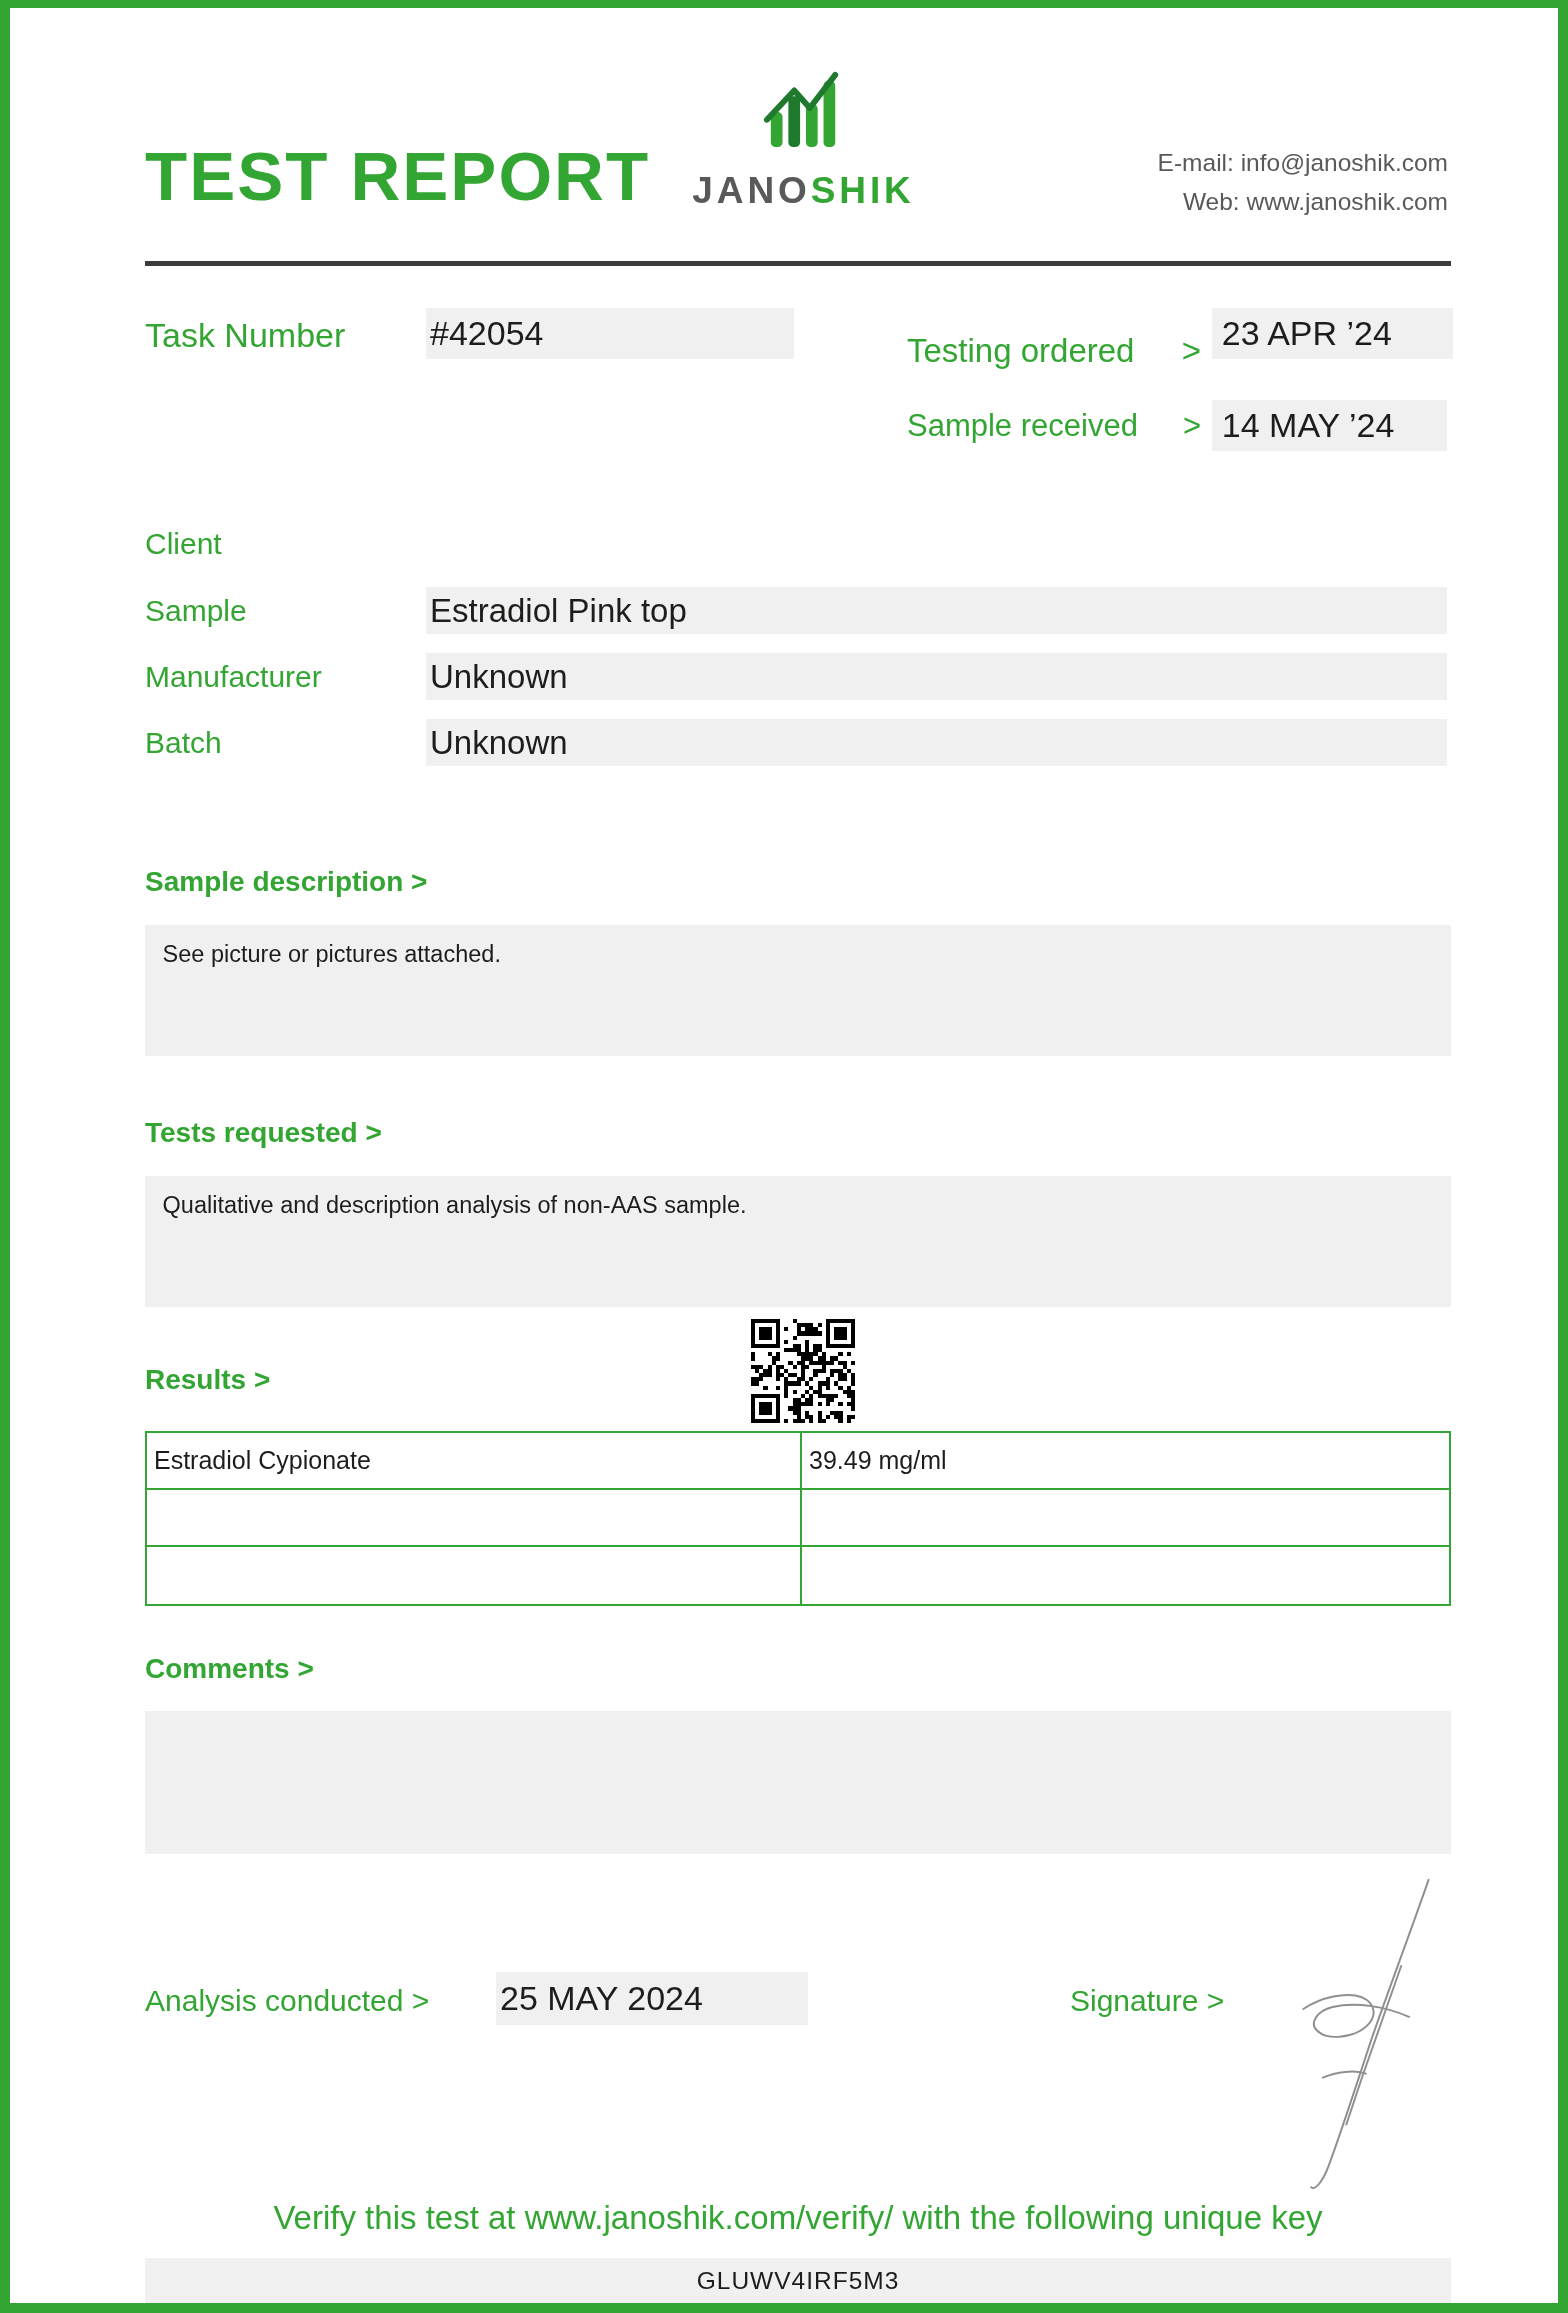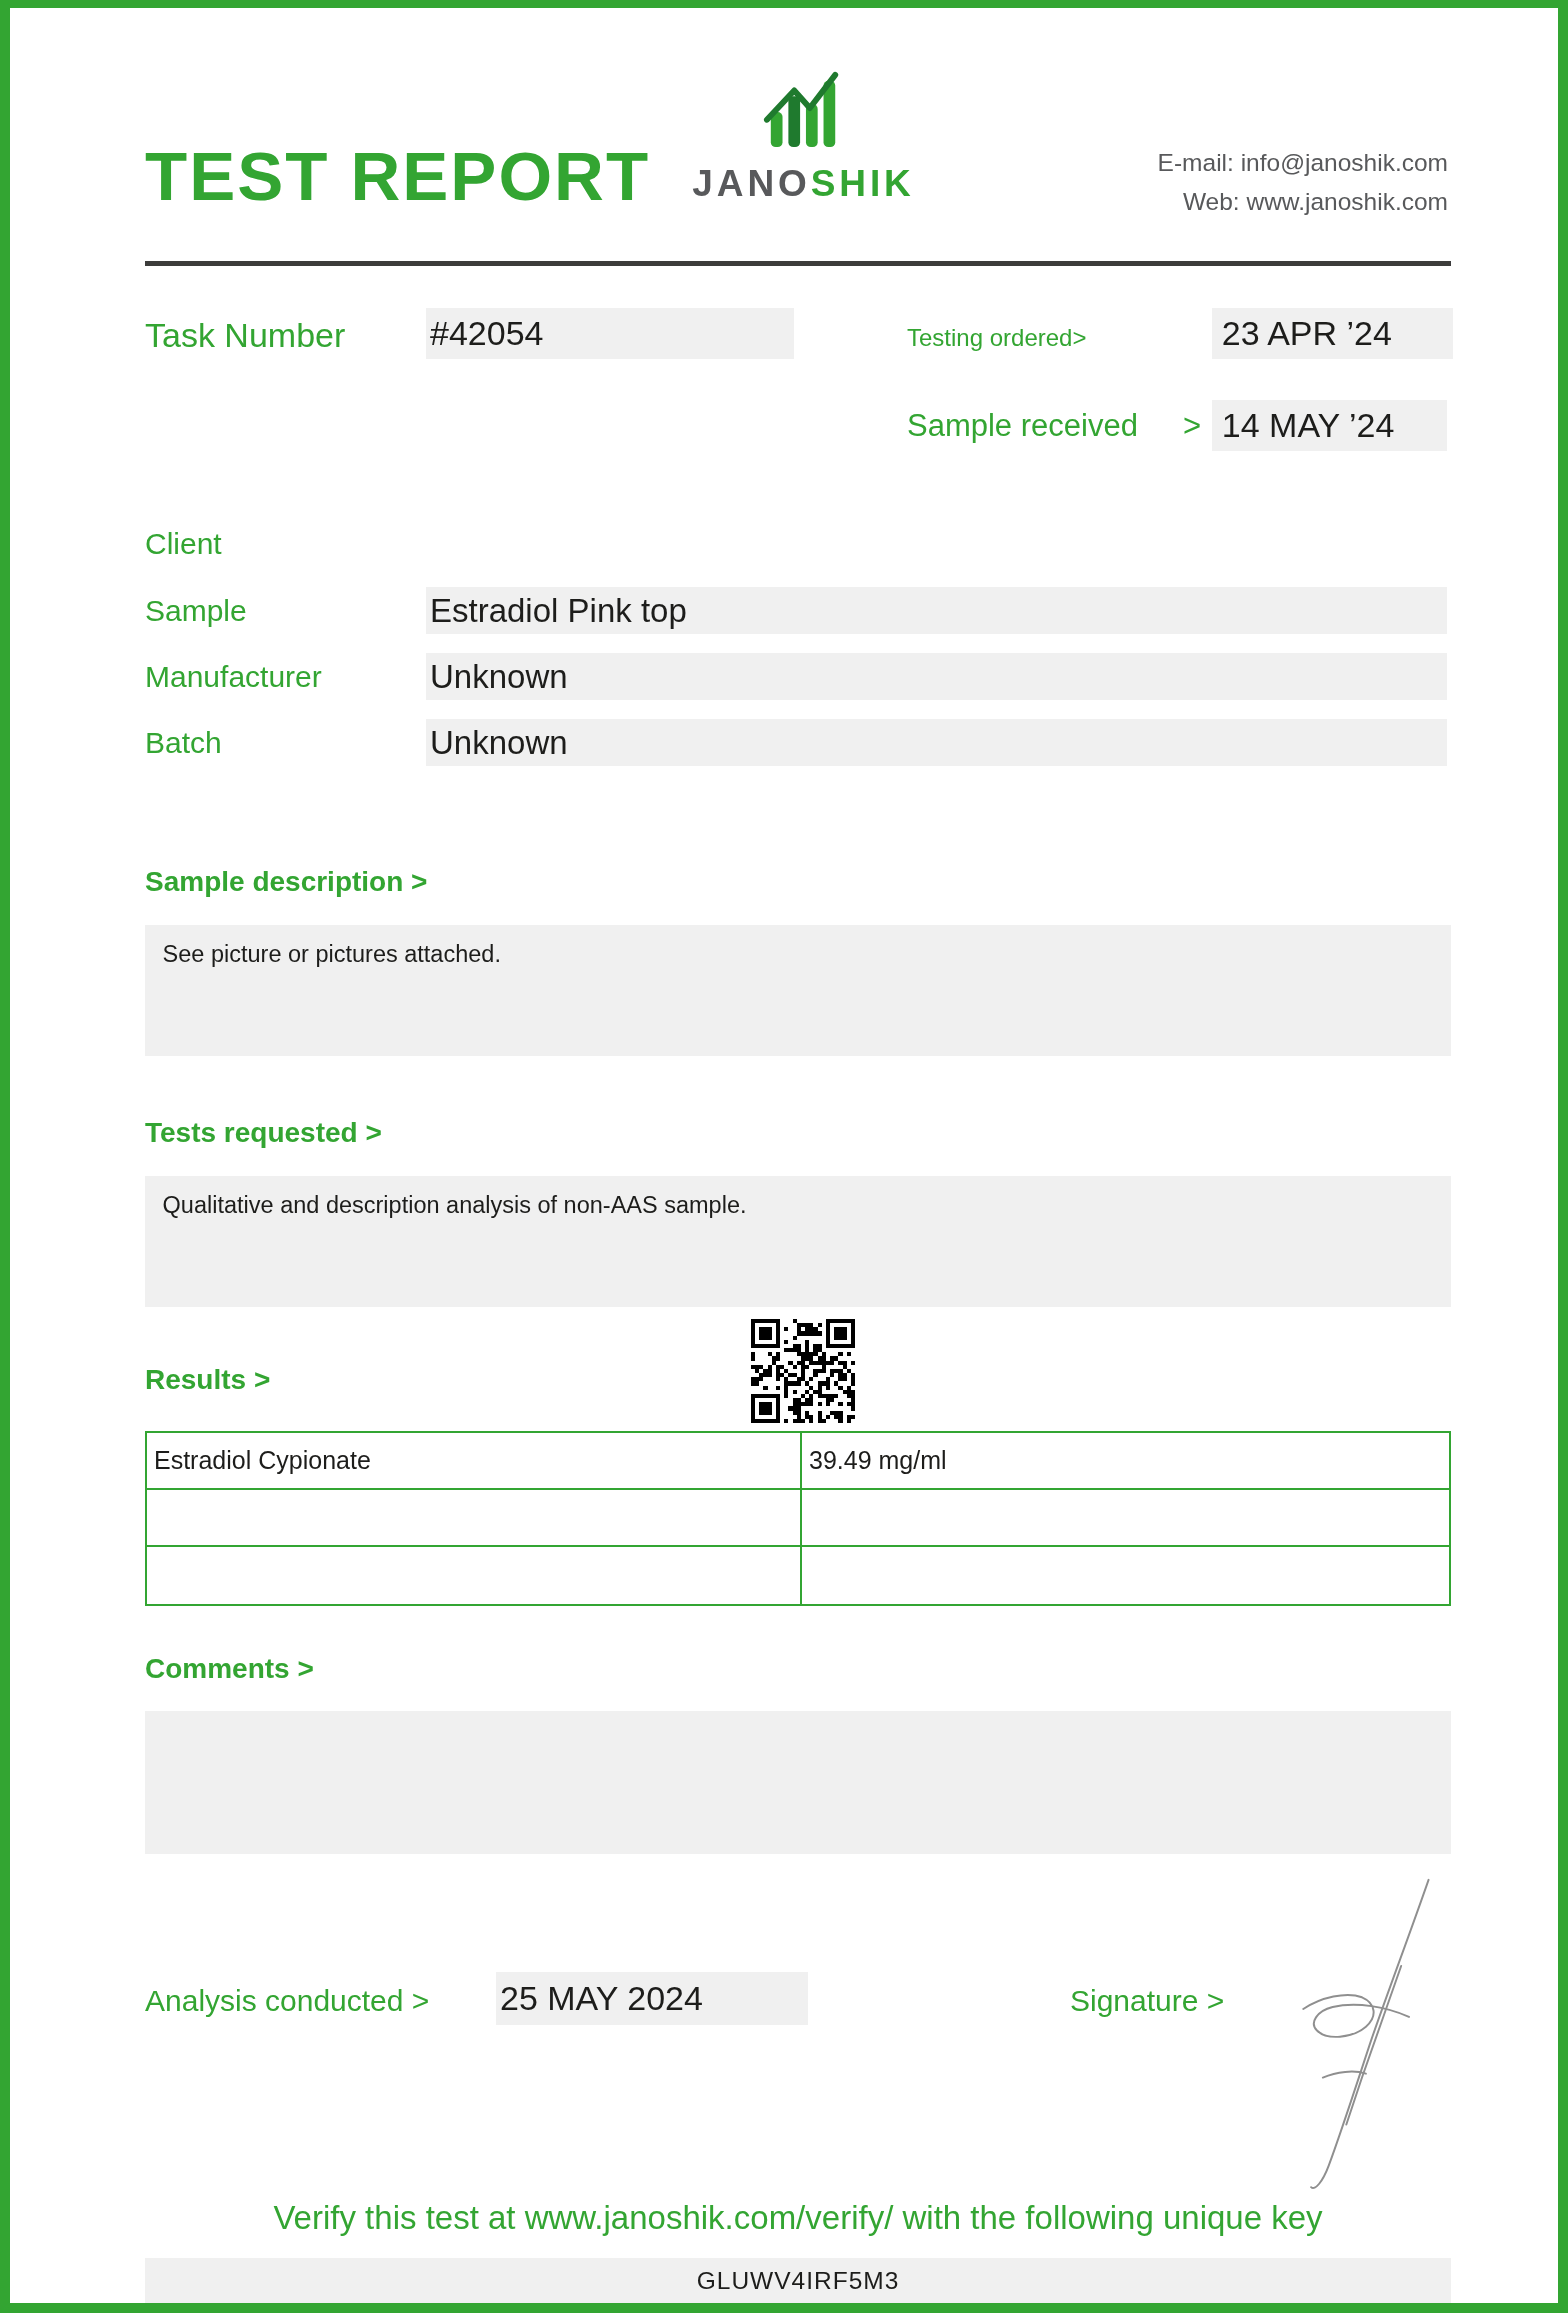--- a/index.html
+++ b/index.html
@@ -15,32 +15,32 @@
   .abs{position:absolute}
   
   .edge{position:absolute;background:var(--green)}
   .edge.top{left:0;top:0;width:1568px;height:7.8px}
   .edge.bottom{left:0;top:2303px;width:1568px;height:9.8px}
   .edge.left{left:0;top:0;width:9.8px;height:2313px}
   .edge.right{left:1558px;top:0;width:9.8px;height:2313px}
 
   .title{left:145px;top:137px;font-size:69px;letter-spacing:2px;color:var(--green);font-weight:700}
   .logo{left:676px;top:69px;width:255px;text-align:center}
-  .logo-text{font-size:37px;font-weight:bold;letter-spacing:3.9px;margin-top:8px}
+  .logo-text{font-size:37px;font-weight:bold;letter-spacing:3.9px;margin-top:15px}
   .logo-text .dark{color:var(--gray)}
   .logo-text .grn{color:var(--green)}
   .contact{right:120px;top:143px;text-align:right;font-size:24.5px;color:var(--gray);line-height:39px}
 
   .divider{left:145px;top:261px;width:1306px;height:4.9px;background:#3c3c3b}
 
   .lbl{color:var(--green)}
   .task-label{left:145px;top:316px;font-size:34px}
   .task-box{left:426px;top:308px;width:368px;height:51px}
   .gbox{background:var(--box);display:flex;align-items:center;padding-left:4px;font-size:34px;color:var(--dark)}
-  .ord-label{left:907px;top:324px;width:294px;display:flex;justify-content:flex-start;font-size:24px;color:var(--green)}
+  .ord-label{left:907px;top:332px;width:294px;display:flex;justify-content:space-between;font-size:33px;color:var(--green)}
   .ord-box{left:1212px;top:308px;width:241px;height:51px;padding-left:9.8px}
   .rec-label{left:907px;top:408px;width:294px;display:flex;justify-content:space-between;font-size:31px;color:var(--green)}
   .rec-box{left:1212px;top:400px;width:235px;height:51px;padding-left:9.8px}
 
   .drow-label{left:145px;font-size:30px;color:var(--green)}
   .drow-box{left:426px;width:1021px;height:47px;font-size:33px}
 
   .section-h{left:145px;font-size:28px;color:var(--green);font-weight:700}
   .section-box{left:145px;width:1306px;background:var(--box);padding:15.7px 17.6px;font-size:23.5px;color:var(--dark)}
 

